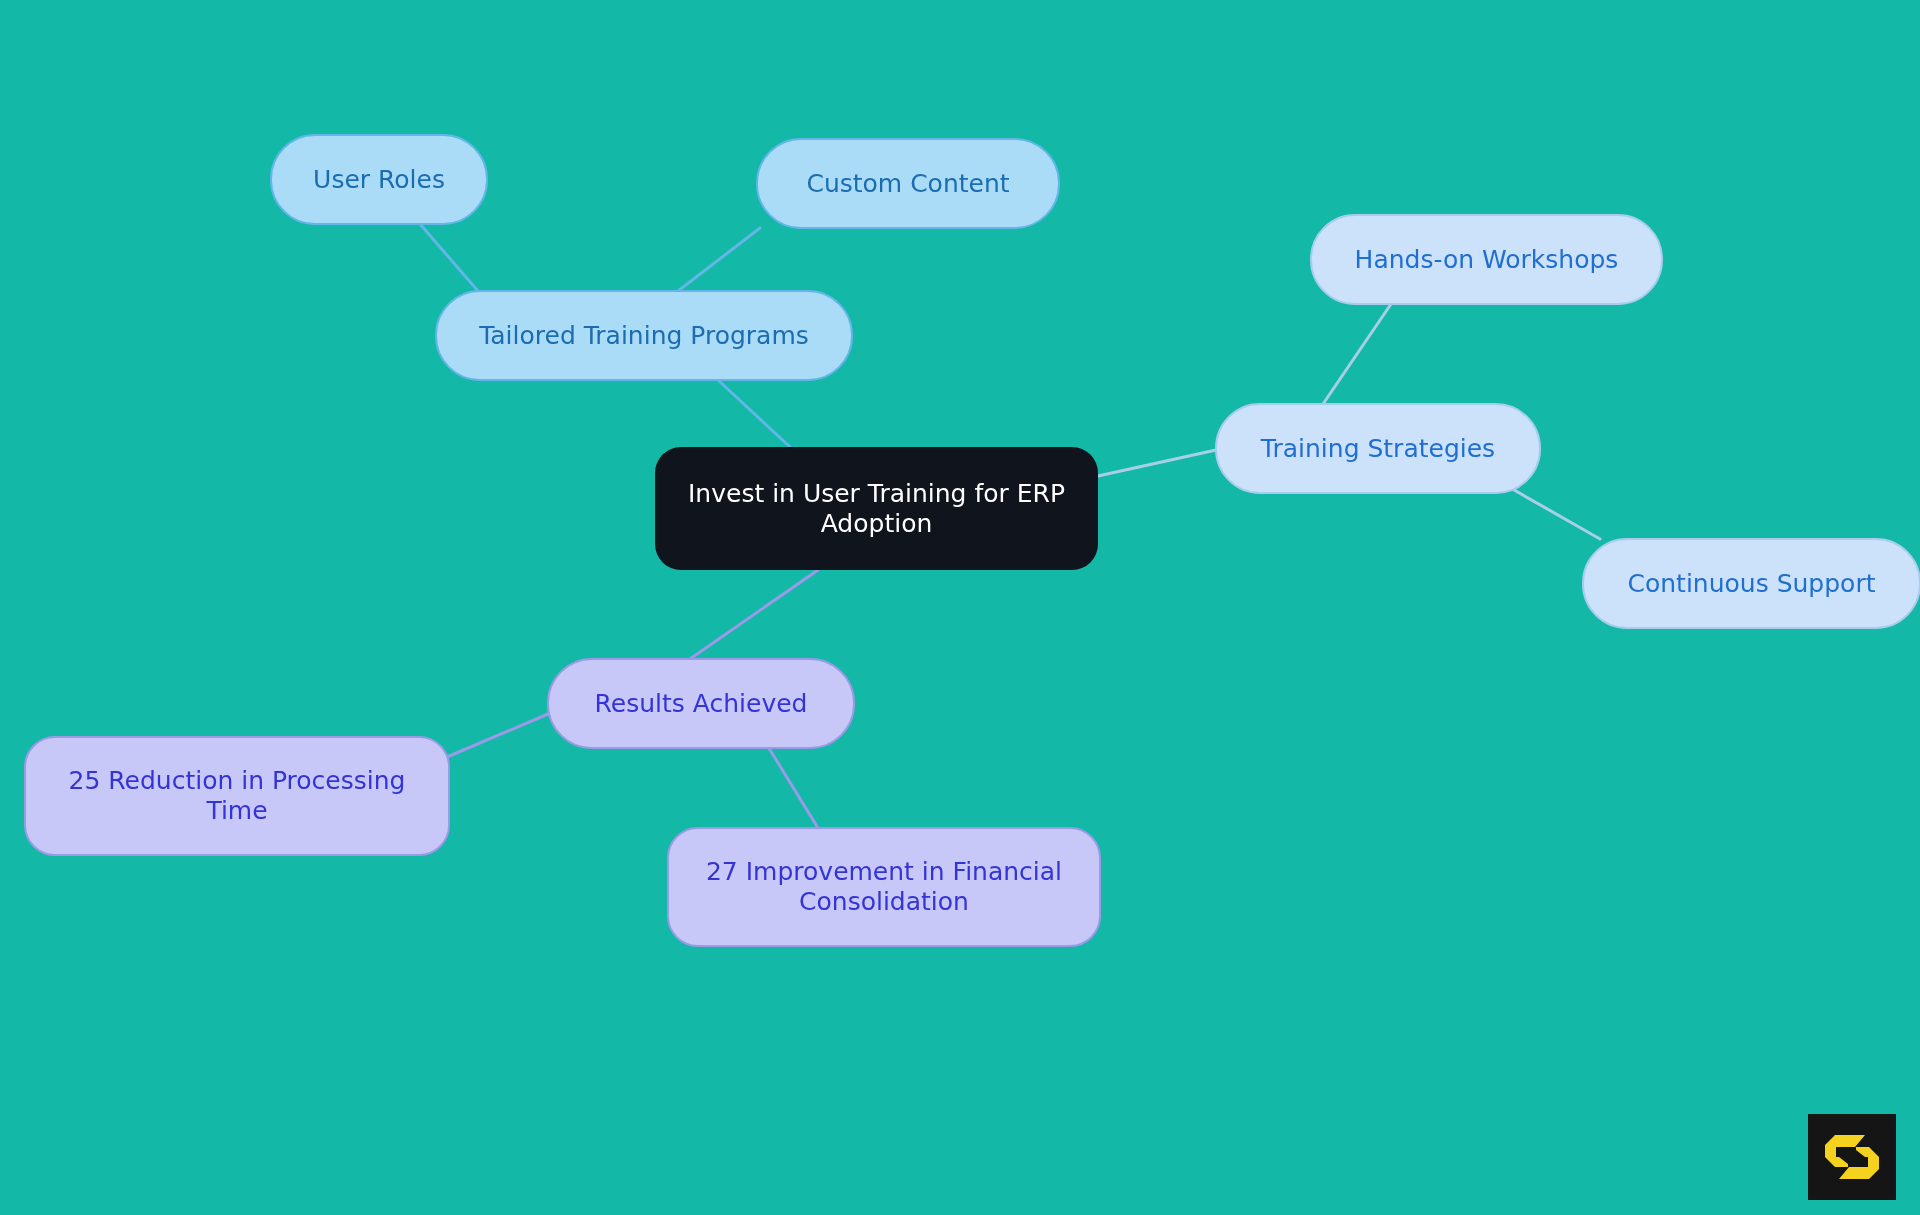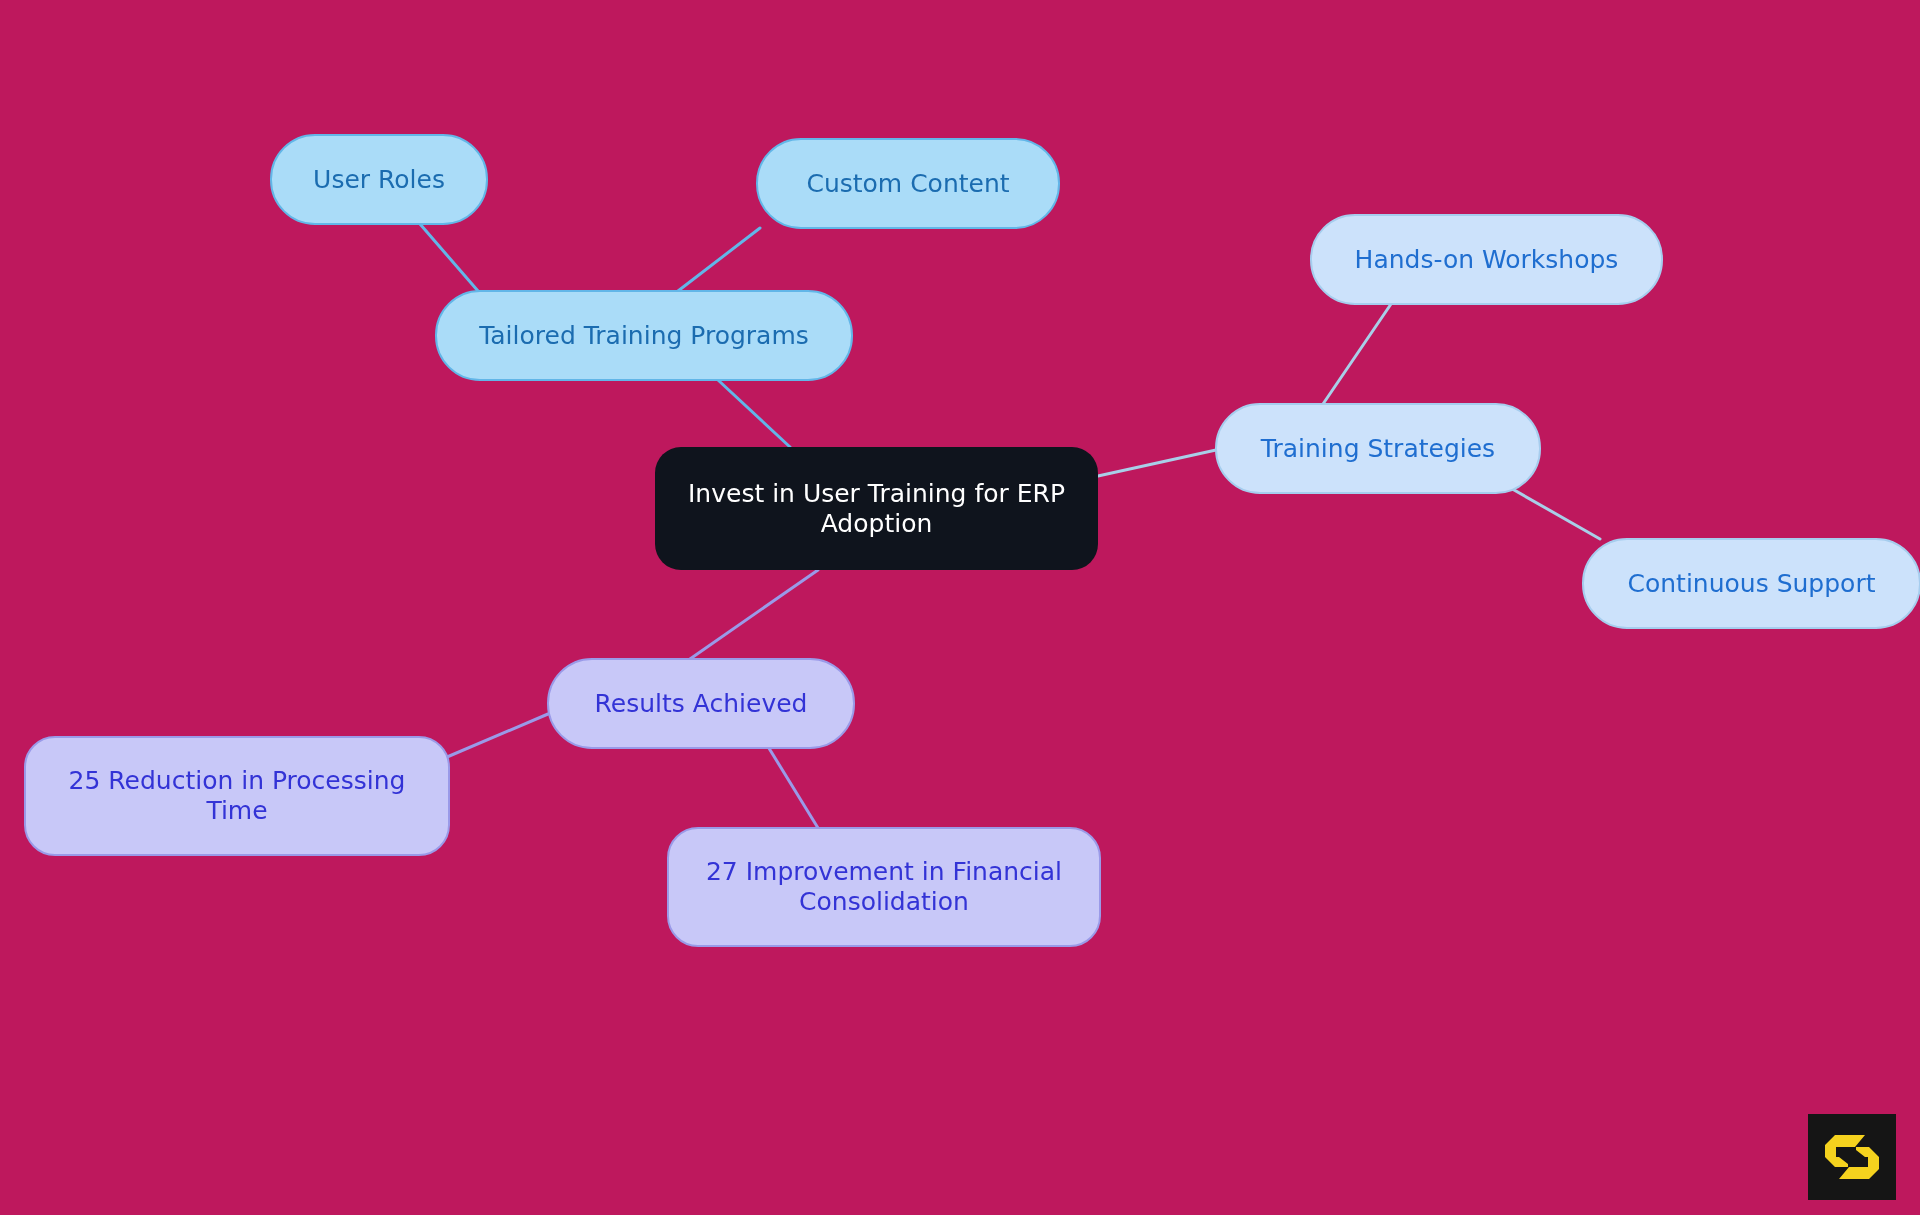--- a/index.html
+++ b/index.html
@@ -10,21 +10,21 @@
   body {
     width: 1920px;
     height: 1215px;
     overflow: hidden;
     font-family: "DejaVu Sans", "Liberation Sans", sans-serif;
   }
   #mindmap-root {
     position: relative;
     width: 1920px;
     height: 1215px;
-    background: #be185d;
+    background: #14b8a6;
   }
   svg.canvas {
     position: absolute;
     top: 0;
     left: 0;
     width: 1920px;
     height: 1215px;
   }
   .node-label {
     font-family: "DejaVu Sans", "Liberation Sans", sans-serif;

